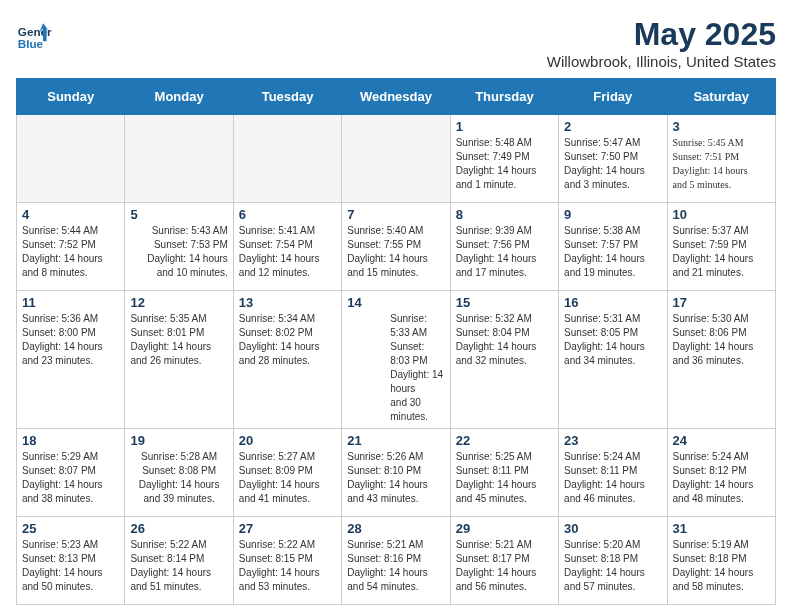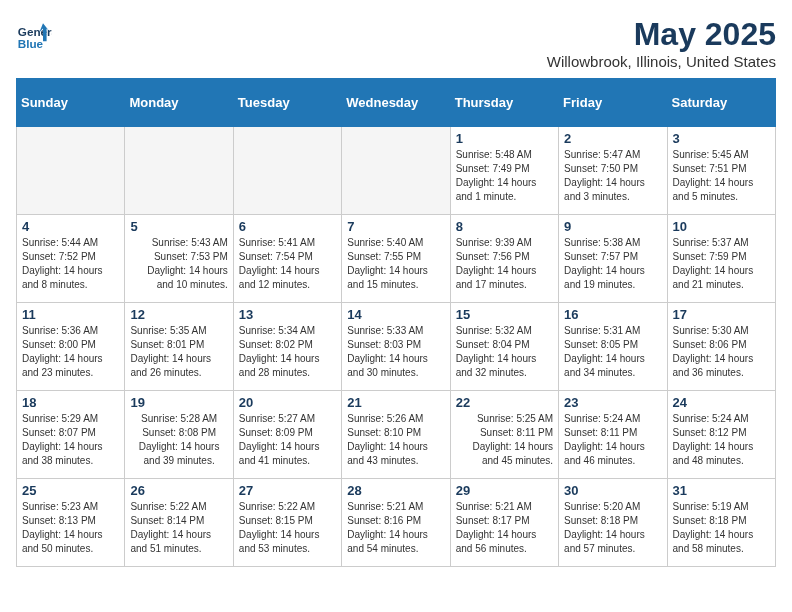--- a/index.html
+++ b/index.html
@@ -38,22 +38,22 @@
       color: #333;
     }
     table {
       width: 100%;
       border-collapse: collapse;
       font-size: 11px;
     }
     thead tr th {
       background: #2176b5;
       color: #fff;
-      padding: 16px 4px;
-      text-align: left;
+      padding: 10px 4px;
+      text-align: center;
       font-size: 13px;
       font-weight: bold;
       border: 1px solid #2176b5;
     }
     tbody tr td {
       border: 1px solid #ccc;
       vertical-align: top;
       padding: 4px 5px;
       height: 88px;
       width: 108px;
@@ -119,21 +119,21 @@
         </td>
         <td>
           <span class="day-num">2</span>
           <div class="day-info" style="white-space: pre-line;">Sunrise: 5:47 AM
 Sunset: 7:50 PM
 Daylight: 14 hours
 and 3 minutes.</div>
         </td>
         <td>
           <span class="day-num">3</span>
-          <div class="day-info" style="white-space: pre-line;">Sunrise: 5:45 AM
+          <div class="day-info" style="white-space: pre-line; font-family: Liberation Serif, serif;">Sunrise: 5:45 AM
 Sunset: 7:51 PM
 Daylight: 14 hours
 and 5 minutes.</div>
         </td>
       </tr>
       <tr>
         <td>
           <span class="day-num">4</span>
           <div class="day-info" style="white-space: pre-line;">Sunrise: 5:44 AM
 Sunset: 7:52 PM
@@ -200,21 +200,21 @@
         </td>
         <td>
           <span class="day-num">13</span>
           <div class="day-info" style="white-space: pre-line;">Sunrise: 5:34 AM
 Sunset: 8:02 PM
 Daylight: 14 hours
 and 28 minutes.</div>
         </td>
         <td>
           <span class="day-num">14</span>
-          <div class="day-info" style="white-space: pre-line;">Sunrise: 5:33 AM
+          <div class="day-info" style="white-space: pre-line; margin-left: 43px;">Sunrise: 5:33 AM
 Sunset: 8:03 PM
 Daylight: 14 hours
 and 30 minutes.</div>
         </td>
         <td>
           <span class="day-num">15</span>
           <div class="day-info" style="white-space: pre-line;">Sunrise: 5:32 AM
 Sunset: 8:04 PM
 Daylight: 14 hours
 and 32 minutes.</div>
@@ -258,21 +258,21 @@
         </td>
         <td>
           <span class="day-num">21</span>
           <div class="day-info" style="white-space: pre-line;">Sunrise: 5:26 AM
 Sunset: 8:10 PM
 Daylight: 14 hours
 and 43 minutes.</div>
         </td>
         <td>
           <span class="day-num">22</span>
-          <div class="day-info" style="white-space: pre-line; text-align: right;">Sunrise: 5:25 AM
+          <div class="day-info" style="white-space: pre-line;">Sunrise: 5:25 AM
 Sunset: 8:11 PM
 Daylight: 14 hours
 and 45 minutes.</div>
         </td>
         <td>
           <span class="day-num">23</span>
           <div class="day-info" style="white-space: pre-line;">Sunrise: 5:24 AM
 Sunset: 8:11 PM
 Daylight: 14 hours
 and 46 minutes.</div>

